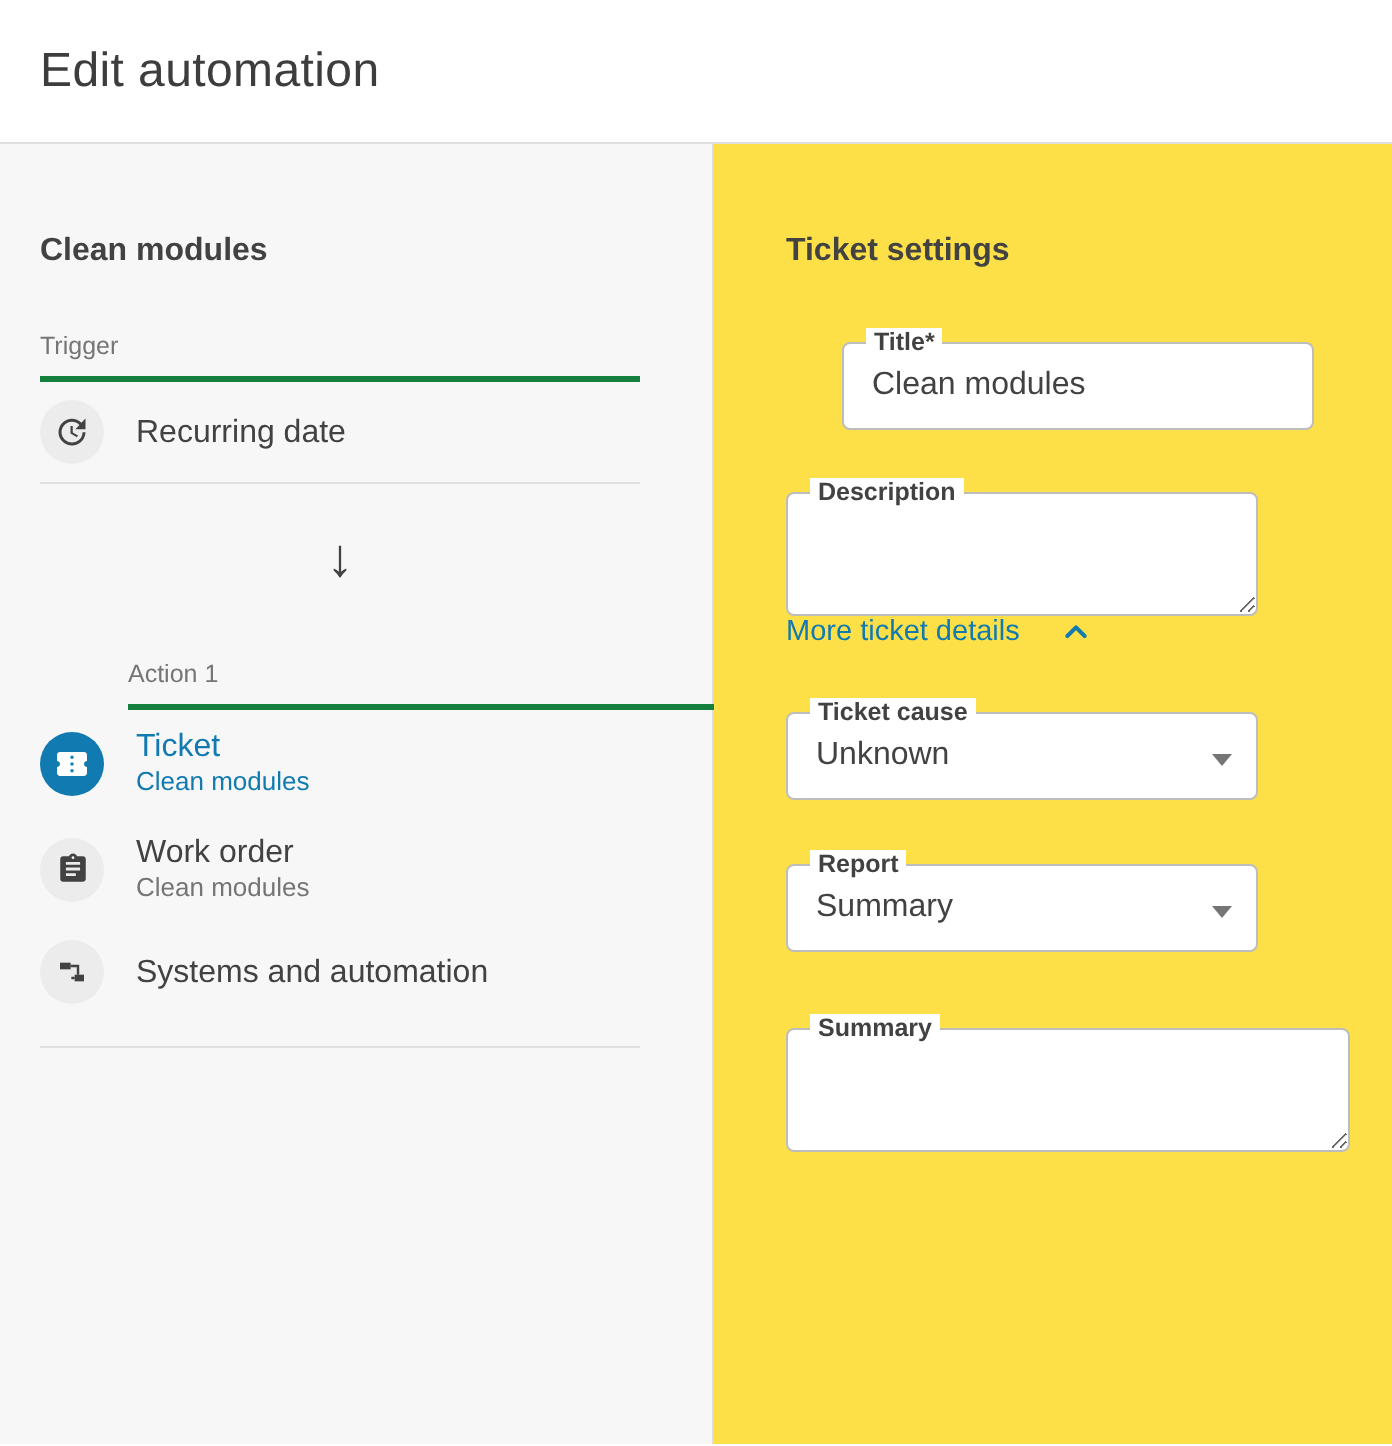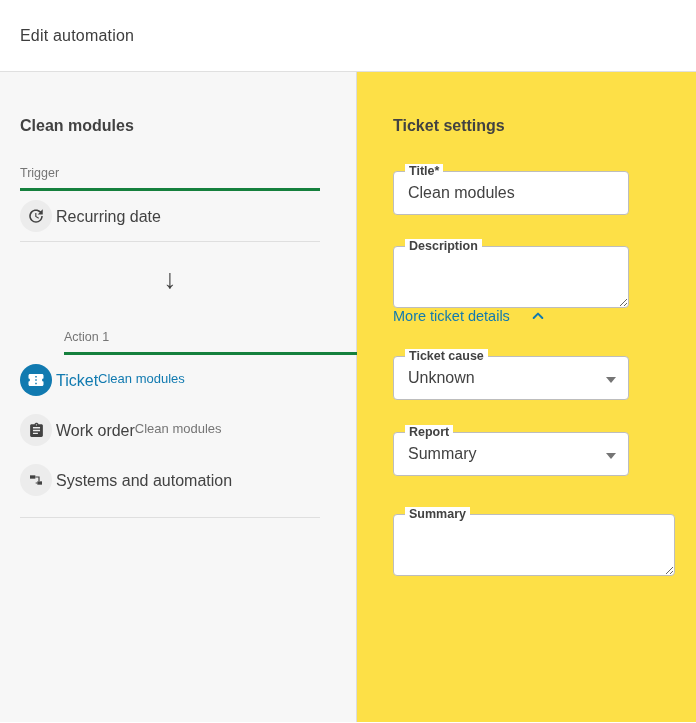--- a/index.html
+++ b/index.html
@@ -2,40 +2,40 @@
 <html><head>
 <meta charset="utf-8">
 <style>
   * { margin:0; padding:0; box-sizing:border-box; }
   html,body { width:696px; height:723px; overflow:hidden; background:#fff;
     font-family:"Liberation Sans", sans-serif; color:#424242; }
 
   
   .header { height:72px; background:#fff; border-bottom:1px solid #e0e0e0;
     display:flex; align-items:center; padding-left:20px; }
-  .header h1 { font-size:16px; font-weight:400; color:#3d3d3d; letter-spacing:.2px; }
+  .header h1 { font-size:24px; font-weight:400; color:#3d3d3d; letter-spacing:.2px; }
 
   
   .main { display:flex; height:650px; }
   .left-panel { width:357px; background:#f7f7f7; border-right:1px solid #dcdcdc;
     padding:0 0 0 20px; }
   .right-panel { flex:1; background:#fde047; padding:0 0 0 36px; }
 
   h2.section-title { font-size:16px; font-weight:700; color:#424242; margin-top:45px; }
 
   .section-header { width:300px; margin-top:31px; padding-bottom:8px;
     border-bottom:3px solid #15803d; font-size:12.5px; color:#757575; }
   .divider { width:300px; border-bottom:1px solid #dfdfdf; }
 
-  .flow-item { width:300px; display:flex; align-items:center; gap:4px;
+  .flow-item { width:300px; display:flex; align-items:center; gap:16px;
     padding:9px 0; cursor:pointer; }
   .icon-circle { width:32px; height:32px; border-radius:50%; background:#ececec;
     display:flex; align-items:center; justify-content:center; flex-shrink:0; }
   .icon-circle.blue { background:#117ab0; }
-  .flow-item .titles { display:flex; }
+  .flow-item .titles { display:flex; flex-direction:column; }
   .flow-item .title { font-size:16px; color:#424242; line-height:19px; }
   .flow-item .subtitle { font-size:13px; color:#757575; line-height:16px; }
   .flow-item.selected .title, .flow-item.selected .subtitle { color:#117ab0; }
 
   .arrow-wrap { width:300px; text-align:center; padding:22px 0 21px; }
   .arrow-wrap span { font-size:27px; color:#424242; }
 
   .action-header { margin-top:14px;margin-left:44px; }
 
   
@@ -49,21 +49,21 @@
     font-family:"Liberation Sans", sans-serif; font-size:16px; color:#424242; padding:0 14px; }
   .field textarea { width:100%; height:100%; border:none; outline:none; background:transparent;
     resize:both; font-family:"Liberation Sans", sans-serif; font-size:16px; color:#424242;
     padding:10px 14px; }
   .select { cursor:pointer; display:flex; align-items:center; }
   .select-value { font-size:16px; color:#424242; padding-left:14px; }
   .dropdown-arrow { position:absolute; right:12px; top:20px; width:0; height:0;
     border-left:5px solid transparent; border-right:5px solid transparent;
     border-top:6px solid #757575; }
 
-  .mt-title { margin-top:36px; }
+  .mt-title { margin-top:36px;margin-left:28px; }
   .mt-desc { margin-top:31px; }
   .mt-priority { margin-top:38px; }
   .mt-32 { margin-top:32px; }
   .mt-summary { margin-top:38px; }
 
   .more-link { display:flex; align-items:center; gap:20px;
     cursor:pointer; width:fit-content; }
   .more-link .label { font-size:14.5px; color:#117ab0; }
 </style>
 </head>

